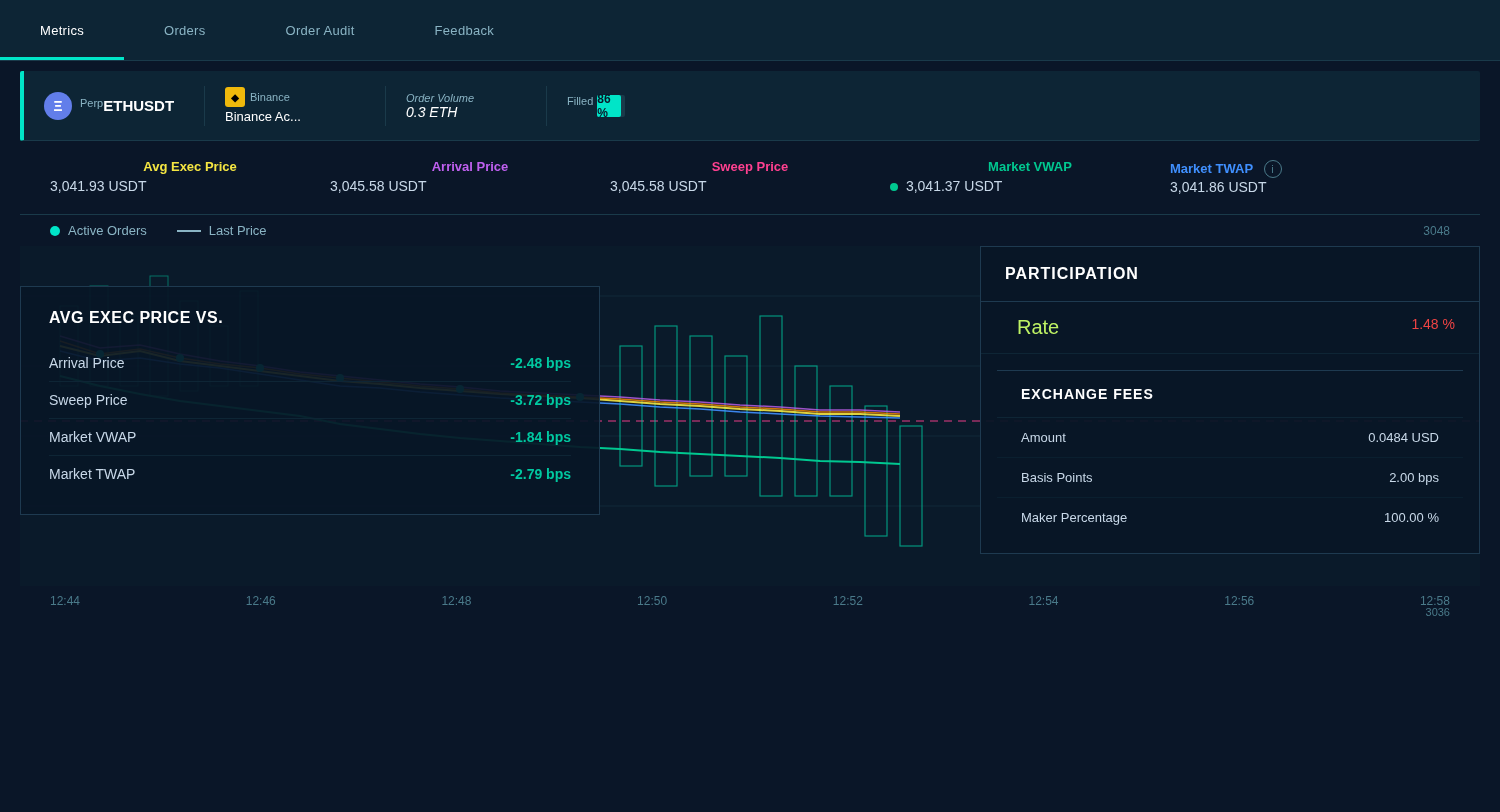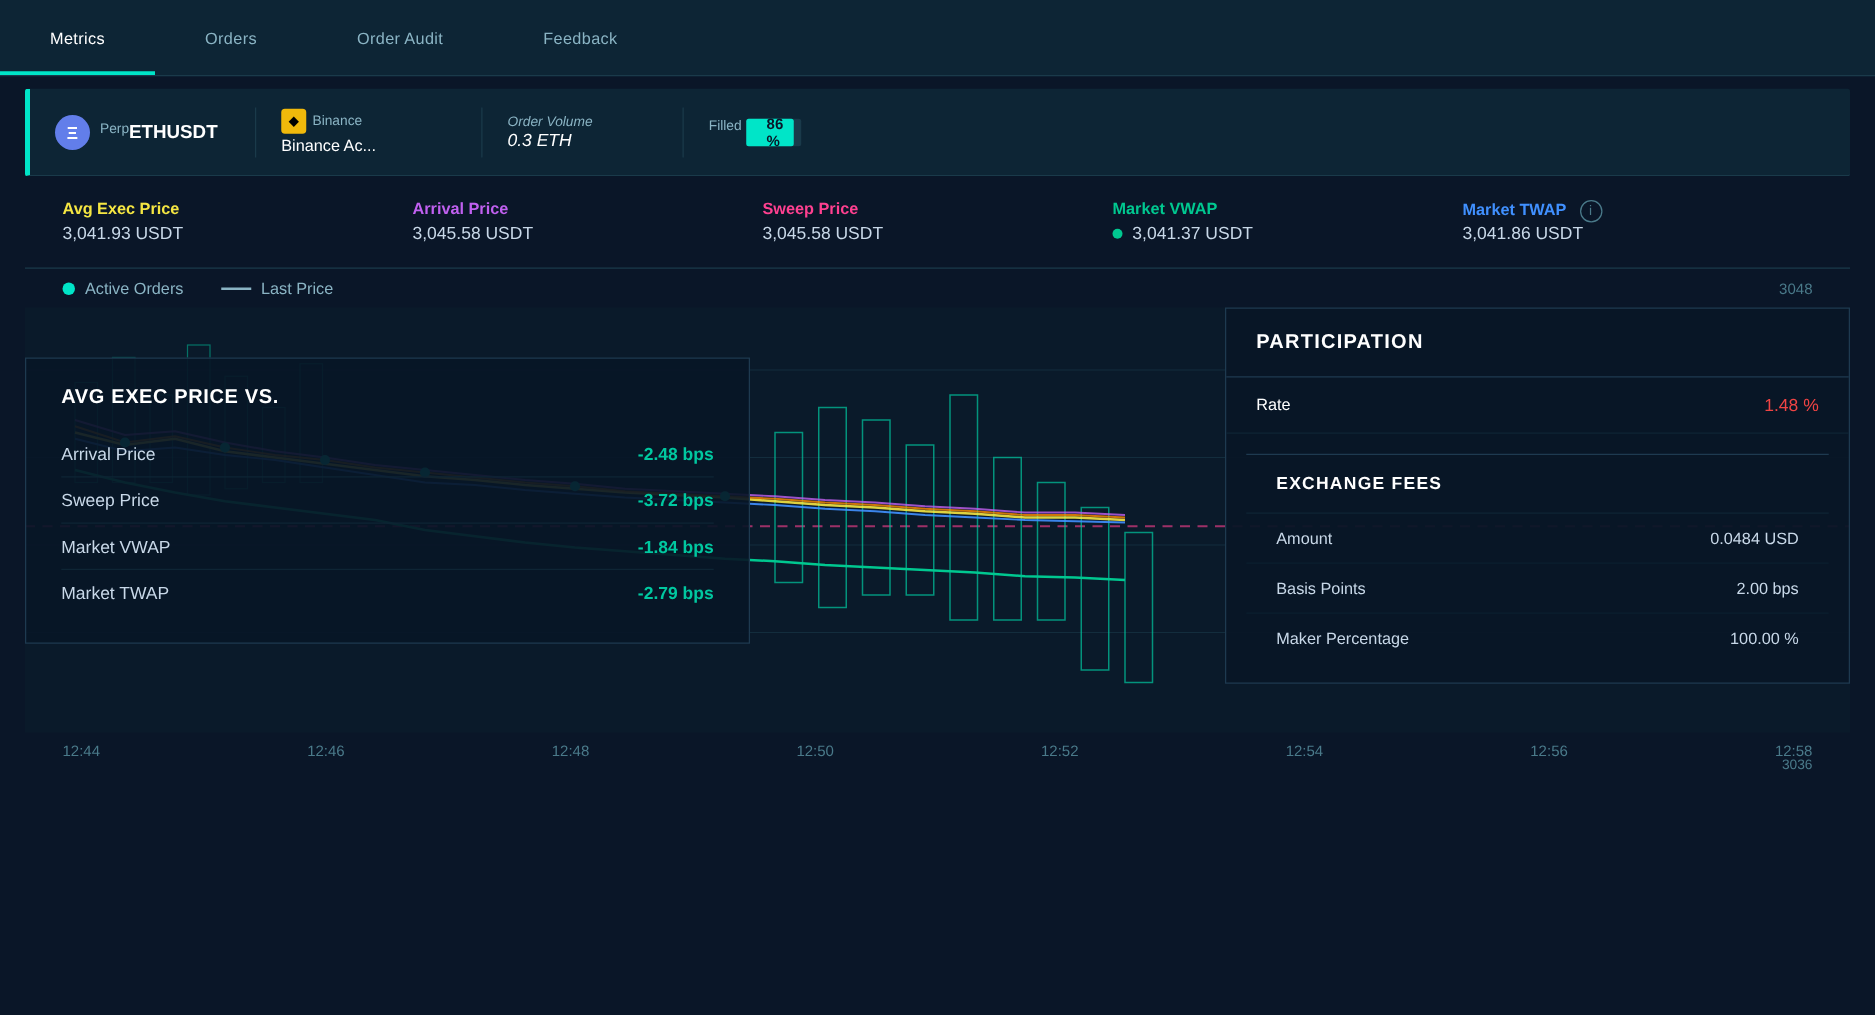--- a/index.html
+++ b/index.html
@@ -154,40 +154,40 @@
       background: #00e5c8;
       border-radius: 2px;
       display: flex;
       align-items: center;
       justify-content: center;
     }
     .fill-pct {
       color: #0a1628;
       font-size: 12px;
       font-weight: bold;
-      margin-left: 16px;
     }
 
     
     .metrics-row {
       display: flex;
       padding: 18px 30px;
       gap: 0;
       border-bottom: 1px solid #1a3a4a;
       margin: 0 20px;
     }
     .metric-item {
       flex: 1;
       display: flex;
       flex-direction: column;
       gap: 4px;
     }
     .metric-label {
       font-size: 13px;
       font-weight: bold;
+      text-align: center;
     }
     .metric-value {
       color: #c8d8e8;
       font-size: 14px;
     }
     .metric-dot {
       width: 8px;
       height: 8px;
       border-radius: 50%;
       display: inline-block;
@@ -303,22 +303,23 @@
       font-weight: bold;
       letter-spacing: 1px;
     }
     .part-row {
       display: flex;
       justify-content: space-between;
       padding: 14px 24px;
       border-bottom: 1px solid #0e2535;
     }
     .part-label {
-      color: #ffffff;
-      font-size: 13px;
+      color: #bef264;
+      font-size: 20px;
+      margin-left: 12px;
     }
     .part-value {
       color: #ef4444;
       font-size: 14px;
     }
 
     
     .fees-panel {
       margin: 16px;
       border-top: 1px solid #1e3a50;

